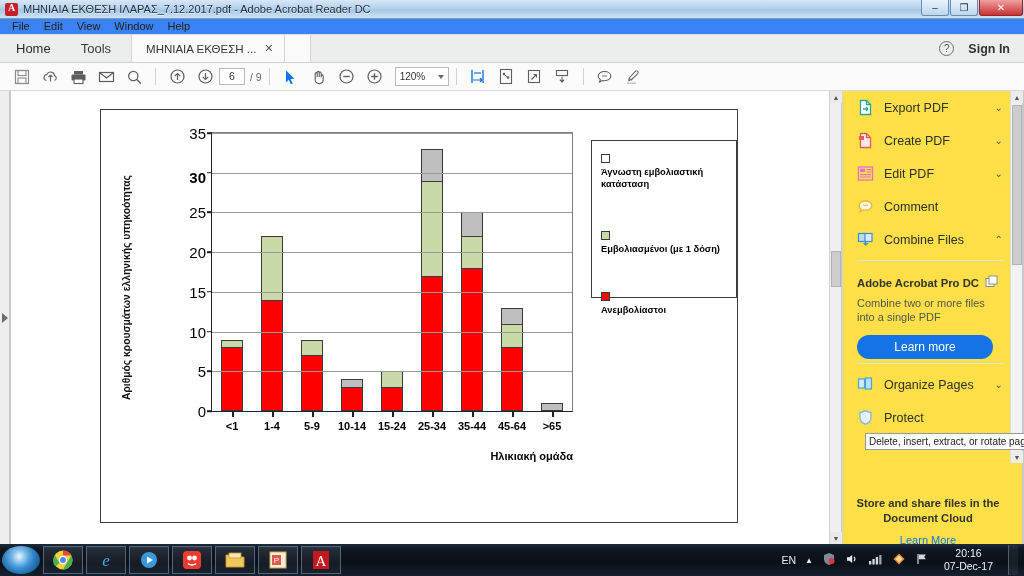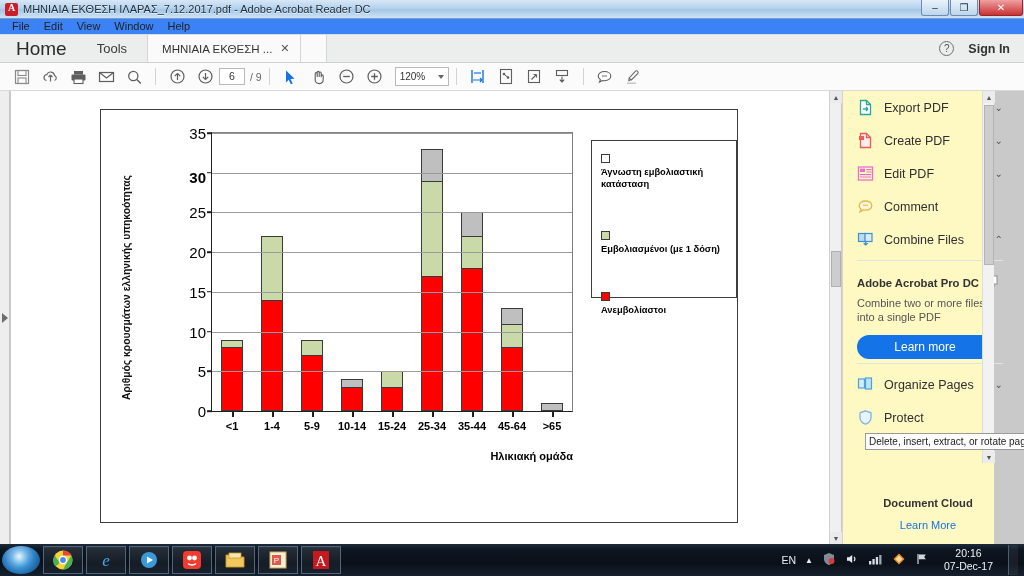--- a/index.html
+++ b/index.html
@@ -57,21 +57,21 @@
   
   .tabsbar {
     position: absolute; top: 35px; left: 0; width: 1024px; height: 28px;
     background: #eceded; border-bottom: 1px solid #cfd0d1;
     display: flex; align-items: stretch;
   }
   .toptab {
     display: flex; align-items: center; padding: 0 14px;
     font-size: 13px; color: #3a3a3a;
   }
-  .toptab.home { font-size: 19px; color: #2b2b2b; padding: 0 16px; }
+  .toptab.home { font-size: 13px; color: #2b2b2b; padding: 0 16px; }
   .doctab {
     display: flex; align-items: center; gap: 8px;
     background: #fafafa; border-left: 1px solid #d4d5d6; border-right: 1px solid #d4d5d6;
     padding: 0 10px 0 14px; font-size: 11.5px; color: #333; margin-left: 6px;
     min-width: 128px;
   }
   .doctab .x { font-size: 11px; color: #555; cursor: pointer; }
   .tab-spacer { width: 26px; background: #fafafa; border-right: 1px solid #d4d5d6; }
   .tabs-right { margin-left: auto; display: flex; align-items: center; padding-right: 14px; gap: 14px; }
   .help-circle {
@@ -184,22 +184,22 @@
   }
   .leg-row { display: flex; align-items: flex-start; gap: 3px; flex-direction: column; }
   .leg-row.r1 { margin-top: 0; }
   .leg-row.r2 { margin-top: 40px; }
   .leg-row.r3 { margin-top: 36px; }
   .swatch { width: 9px; height: 9px; border: 1px solid #3a3a3a; flex: 0 0 auto; margin-top: 1px; }
   .leg-txt { font-size: 9.3px; font-weight: bold; color: #000; line-height: 12px; }
 
   
   .rightpanel {
-    position: absolute; left: 842px; top: 91px; width: 152px; height: 453px;
-    background: #fef9c3; border-left: 1px solid #d3d3d3;
+    position: absolute; left: 842px; top: 91px; width: 180px; height: 453px;
+    background: #fde047; border-left: 1px solid #d3d3d3;
   }
   .rp-list { position: absolute; left: 0; top: 0; width: 170px; }
   .rp-item {
     height: 33px; display: flex; align-items: center; gap: 10px;
     padding-left: 14px; padding-right: 10px;
     font-size: 12.5px; color: #2f2f2f;
   }
   .rp-item .lbl { flex: 1 1 auto; }
   .chev { font-size: 10px; color: #555; }
   .rp-icon { width: 17px; height: 17px; flex: 0 0 auto; }
@@ -644,20 +644,21 @@
       <span class="rp-icon">
         <svg width="17" height="17" viewBox="0 0 17 17">
             <path d="M8.5 1.8l5.5 2v5c0 3.4-3.2 5.8-5.5 6.4C6.2 14.6 3 12.2 3 8.8v-5z" fill="#eaf4fc" stroke="#7fb6e8" stroke-width="1.3"></path>
           </svg>
       </span>
       <span class="lbl">Protect</span>
       <span class="chev"></span>
     </div>
 
     <div class="cloud-promo">
+      <div class="cloud-title">Store and share files in the</div>
       <div class="cloud-title">Document Cloud</div>
       <div class="cloud-link">Learn More</div>
     </div>
   </div>
 
   <div class="tooltip">Delete, insert, extract, or rotate pages</div>
 
   <div class="rp-scroll">
     <div class="arrow-up">▲</div>
     <div class="thumb"></div>

